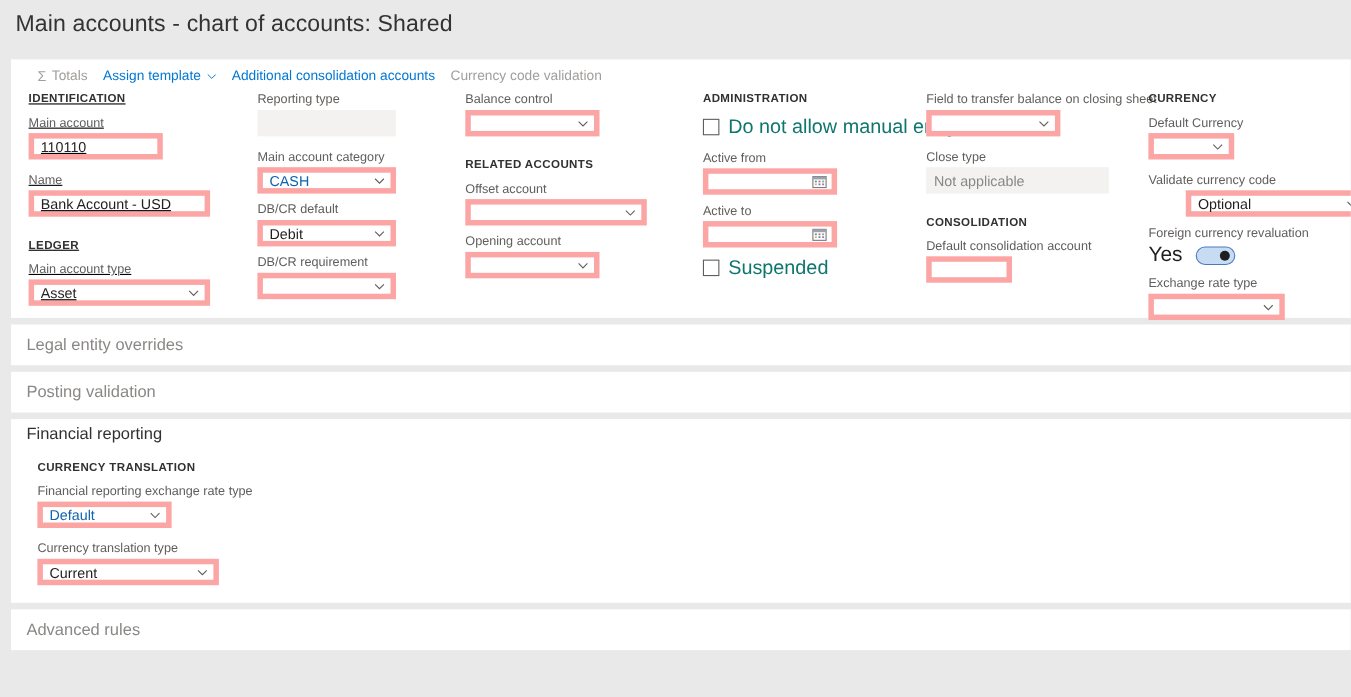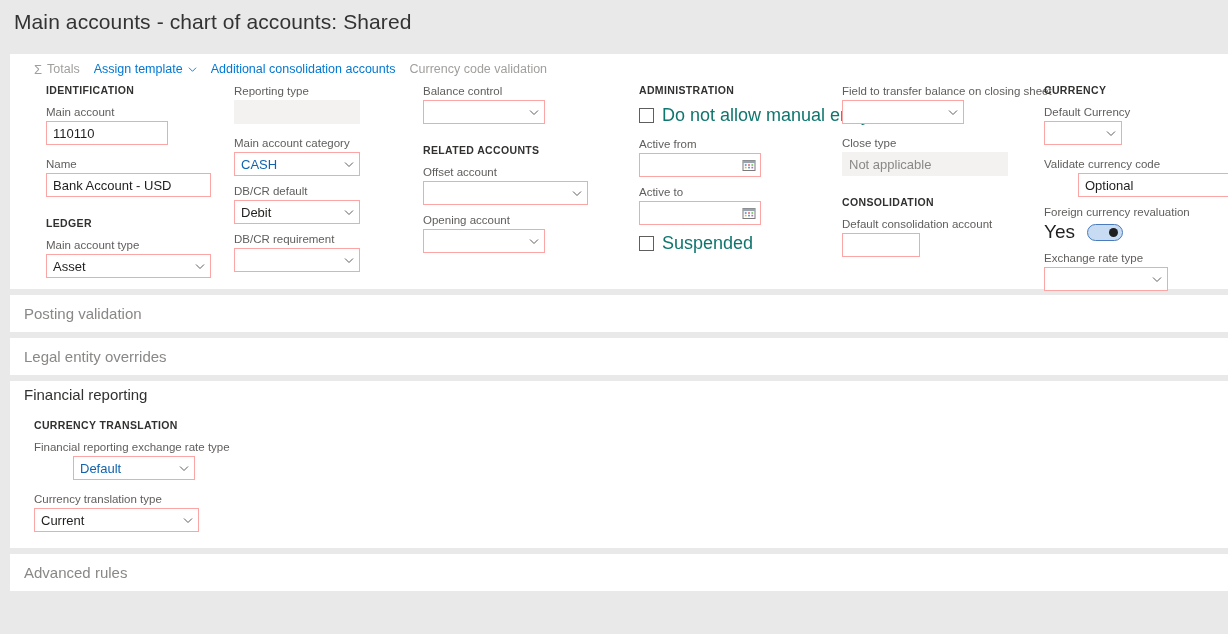--- a/index.html
+++ b/index.html
@@ -81,21 +81,21 @@
   }
   .group-head {
     font-size: 10.5px;
     font-weight: bold;
     color: #323130;
     letter-spacing: .35px;
     line-height: 13px;
   }
   .ctrl {
     height: 24px;
-    border: 1px solid #fca5a5;
+    border: 5px solid #fca5a5;
     background: #ffffff;
     display: flex;
     align-items: center;
     padding: 0 4px 0 6px;
     font-size: 13px;
     color: #201f1e;
     position: relative;
   }
   .ctrl.blue-text { color: #0f63b0; }
   .ctrl .val { flex: 1; overflow: hidden; white-space: nowrap; }
@@ -173,21 +173,21 @@
       <div class="tb-item">
         <span>Additional consolidation accounts</span>
       </div>
       <div class="tb-item disabled">
         <span>Currency code validation</span>
       </div>
     </div>
 
     <div class="form-area">
 
-      <div class="col" style="left:36px; width:170px;">
+      <div class="col" style="left:16px; width:170px;text-decoration:underline;">
         <div class="group-head">IDENTIFICATION</div>
         <div class="spacer-8"></div>
         <div class="field-label">Main account</div>
         <div class="ctrl" style="width:122px;">
           <span class="val">110110</span>
         </div>
         <div class="spacer-12"></div>
         <div class="field-label">Name</div>
         <div class="ctrl" style="width:165px;">
           <span class="val">Bank Account - USD</span>
@@ -388,34 +388,34 @@
                 <path d="M2 4.5 L6 8.5 L10 4.5" fill="none" stroke="#605e5c" stroke-width="1"></path>
               </svg>
           </span>
         </div>
       </div>
 
     </div>
   </div>
 
   <div class="panel collapsed-panel">
+    <div class="panel-header collapsed">Legal entity overrides</div>
+  </div>
+
+  <div class="panel collapsed-panel">
     <div class="panel-header collapsed">Posting validation</div>
-  </div>
-
-  <div class="panel collapsed-panel">
-    <div class="panel-header collapsed">Legal entity overrides</div>
   </div>
 
   <div class="panel">
     <div class="panel-header" style="padding-top:4px;">Financial reporting</div>
     <div class="fr-body">
       <div class="group-head">CURRENCY TRANSLATION</div>
       <div class="spacer-8"></div>
       <div class="field-label">Financial reporting exchange rate type</div>
-      <div class="ctrl blue-text" style="width:122px;margin-left:39px;">
+      <div class="ctrl blue-text" style="width:122px;">
         <span class="val">Default</span>
         <span class="chev">
           <svg viewBox="0 0 12 12">
               <path d="M2 4.5 L6 8.5 L10 4.5" fill="none" stroke="#605e5c" stroke-width="1"></path>
             </svg>
         </span>
       </div>
       <div class="spacer-12"></div>
       <div class="field-label">Currency translation type</div>
       <div class="ctrl" style="width:165px;">

